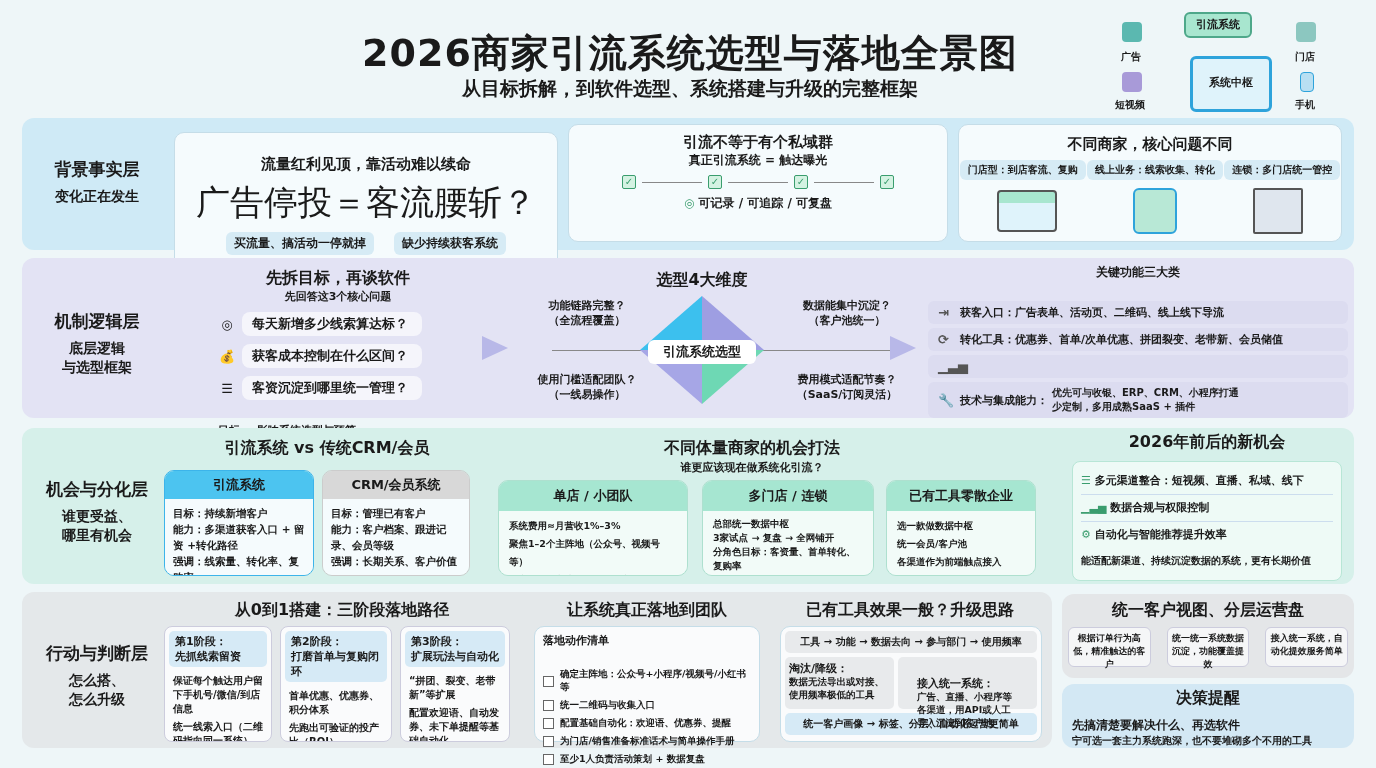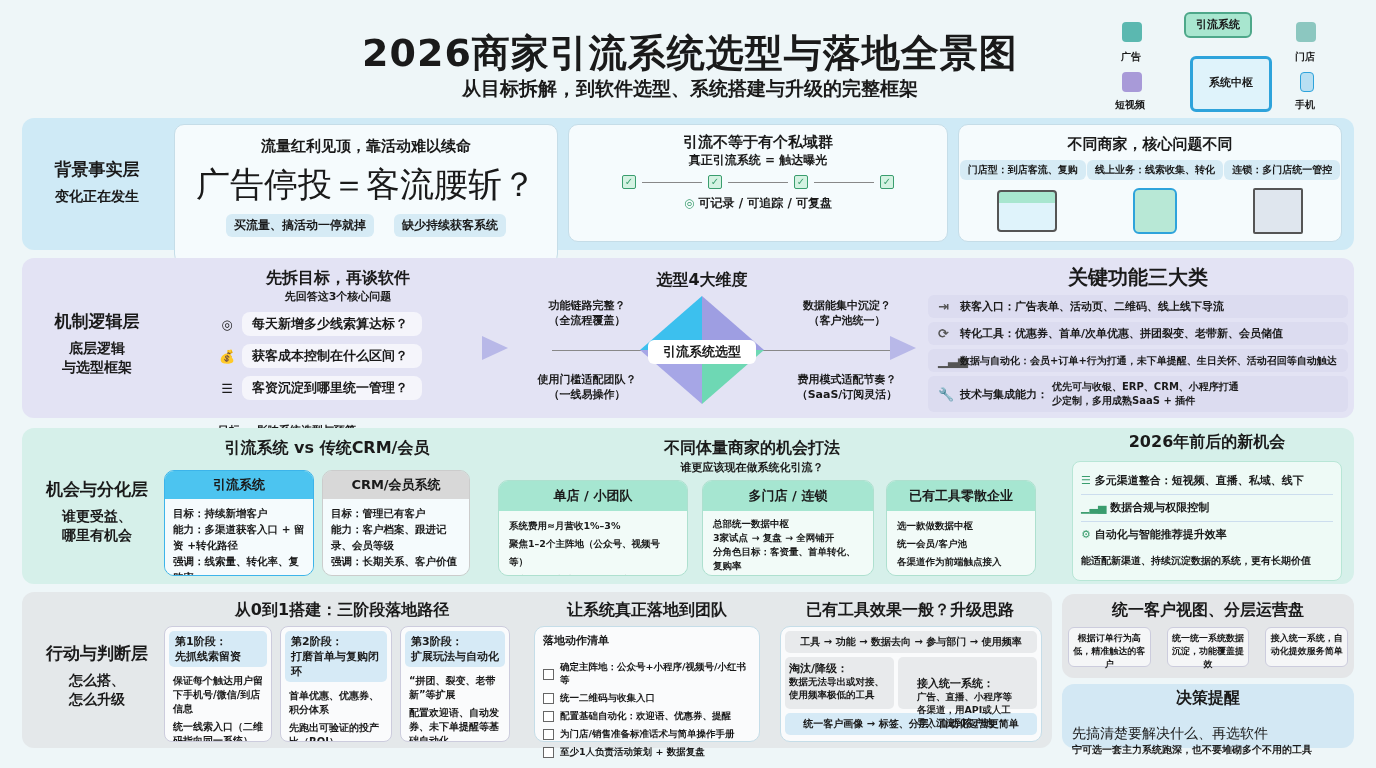--- a/index.html
+++ b/index.html
@@ -60,21 +60,21 @@
   <div class="node" style="left:180px;top:44px;width:30px">门店</div>
   <div class="ico" style="left:190px;top:66px;width:14px;background:#b8dff2;border:1px solid #2ea3db"></div>
   <div class="node" style="left:180px;top:92px;width:30px">手机</div>
 </div>
 
 <div class="layer l1">
   <div class="lbl" style="top:40px">
     <div class="h">背景事实层</div>
     <div class="s">变化正在发生</div>
   </div>
-  <div class="card" style="left:152px;top:6px;width:384px;height:140px;padding-top:12px">
+  <div class="card" style="left:152px;top:14px;width:384px;height:140px;padding-top:22px">
     <div class="ctitle">流量红利见顶，靠活动难以续命</div>
     <div class="big">广告停投＝客流腰斩？</div>
     <div class="row" style="justify-content:center;gap:20px">
       <span class="pill">买流量、搞活动一停就掉</span>
       <span class="pill">缺少持续获客系统</span>
     </div>
   </div>
   <div class="card" style="left:546px;top:6px;width:380px;height:118px;padding-top:8px">
     <div class="ctitle">引流不等于有个私域群</div>
     <div style="text-align:center;font-size:12px;font-weight:bold">真正引流系统 = 触达曝光</div>
@@ -148,32 +148,31 @@
   <div style="position:absolute;left:530px;top:92px;width:340px;height:1px;background:#888"></div>
   <svg style="position:absolute;left:618px;top:38px" width="124" height="108" viewBox="0 0 124 108">
     <polygon points="62,0 0,54 62,54" fill="#3cc0ee"></polygon>
       <polygon points="62,0 124,54 62,54" fill="#9e9ee2"></polygon>
     <polygon points="0,54 62,108 62,54" fill="#a6a6e6"></polygon>
       <polygon points="124,54 62,108 62,54" fill="#6ed8b4"></polygon>
   </svg>
   <div style="position:absolute;left:626px;top:82px;width:108px;background:#fff;border-radius:6px;text-align:center;font-size:13px;font-weight:bold;padding:3px 0">引流系统选型</div>
   <div style="position:absolute;left:868px;top:78px;width:0;height:0;border-top:12px solid transparent;border-bottom:12px solid transparent;border-left:26px solid #b8b8e8"></div>
   <div style="position:absolute;left:906px;top:6px;width:420px">
-    <div class="ctitle" style="font-size:20px;margin-bottom:4px">关键功能三大类</div>
+    <div class="ctitle" style="font-size:12px;margin-bottom:20px">关键功能三大类</div>
     <div class="feat">
         <span class="fi">⇥</span>
         <span>获客入口：广告表单、活动页、二维码、线上线下导流</span>
       </div>
     <div class="feat">
         <span class="fi">⟳</span>
         <span>转化工具：优惠券、首单/次单优惠、拼团裂变、老带新、会员储值</span>
       </div>
     <div class="feat">
         <span class="fi">▁▃▅</span>
-        <span style="font-size:10px">数据与自动化：会员+订单+行为打通，未下单提醒、生日关怀、活动召回等自动触达</span>
       </div>
     <div class="feat">
         <span class="fi">🔧</span>
         <span>技术与集成能力：</span>
         <span style="font-size:10px;margin-left:4px">
           <div>优先可与收银、ERP、CRM、小程序打通</div>
           <div>少定制，多用成熟SaaS + 插件</div>
         </span>
       </div>
   </div>
@@ -271,21 +270,21 @@
         <div>第3阶段：</div>
         <div>扩展玩法与自动化</div>
       </div>
     <div class="sb">
         <div style="margin-bottom:4px">“拼团、裂变、老带新”等扩展</div>
         <div>配置欢迎语、自动发券、未下单提醒等基础自动化</div>
       </div>
   </div>
   <div class="ctitle" style="position:absolute;left:510px;top:8px;width:230px;font-size:16px">让系统真正落地到团队</div>
   <div class="card" style="left:512px;top:34px;width:226px;height:116px;padding:6px 8px;background:#fafbfc">
-    <div style="font-size:11px;font-weight:bold;margin-bottom:13px">落地动作清单</div>
+    <div style="font-size:11px;font-weight:bold;margin-bottom:20px">落地动作清单</div>
     <div class="todo">
         <span class="box"></span>
         <span style="font-size:9.5px">确定主阵地：公众号+小程序/视频号/小红书等</span>
       </div>
     <div class="todo">
         <span class="box"></span>
         <span style="font-size:9.5px">统一二维码与收集入口</span>
       </div>
     <div class="todo">
         <span class="box"></span>
@@ -320,15 +319,15 @@
 <div style="position:absolute;left:1062px;top:594px;width:292px;height:84px;background:#e4e6e8;border-radius:12px;padding:6px">
   <div class="ctitle" style="font-size:16px">统一客户视图、分层运营盘</div>
   <div style="display:flex;gap:16px;margin-top:6px">
     <div style="flex:1;background:#f5f6f7;border:1px solid #ccd;border-radius:6px;font-size:9px;font-weight:bold;text-align:center;padding:4px 2px;height:40px">根据订单行为高低，精准触达的客户</div>
     <div style="flex:1;background:#f5f6f7;border:1px solid #ccd;border-radius:6px;font-size:9px;font-weight:bold;text-align:center;padding:4px 2px;height:40px">统一统一系统数据沉淀，功能覆盖提效</div>
     <div style="flex:1;background:#f5f6f7;border:1px solid #ccd;border-radius:6px;font-size:9px;font-weight:bold;text-align:center;padding:4px 2px;height:40px">接入统一系统，自动化提效服务简单</div>
   </div>
 </div>
 <div style="position:absolute;left:1062px;top:684px;width:292px;height:64px;background:#d3e8f4;border-radius:12px;padding:4px 10px">
   <div class="ctitle" style="font-size:16px">决策提醒</div>
-  <div style="font-size:14px;font-weight:normal;margin-top:16px">先搞清楚要解决什么、再选软件</div>
+  <div style="font-size:12px;font-weight:bold;margin-top:8px">先搞清楚要解决什么、再选软件</div>
   <div style="font-size:10px;font-weight:bold">宁可选一套主力系统跑深，也不要堆砌多个不用的工具</div>
 </div>
 
 </body></html>

